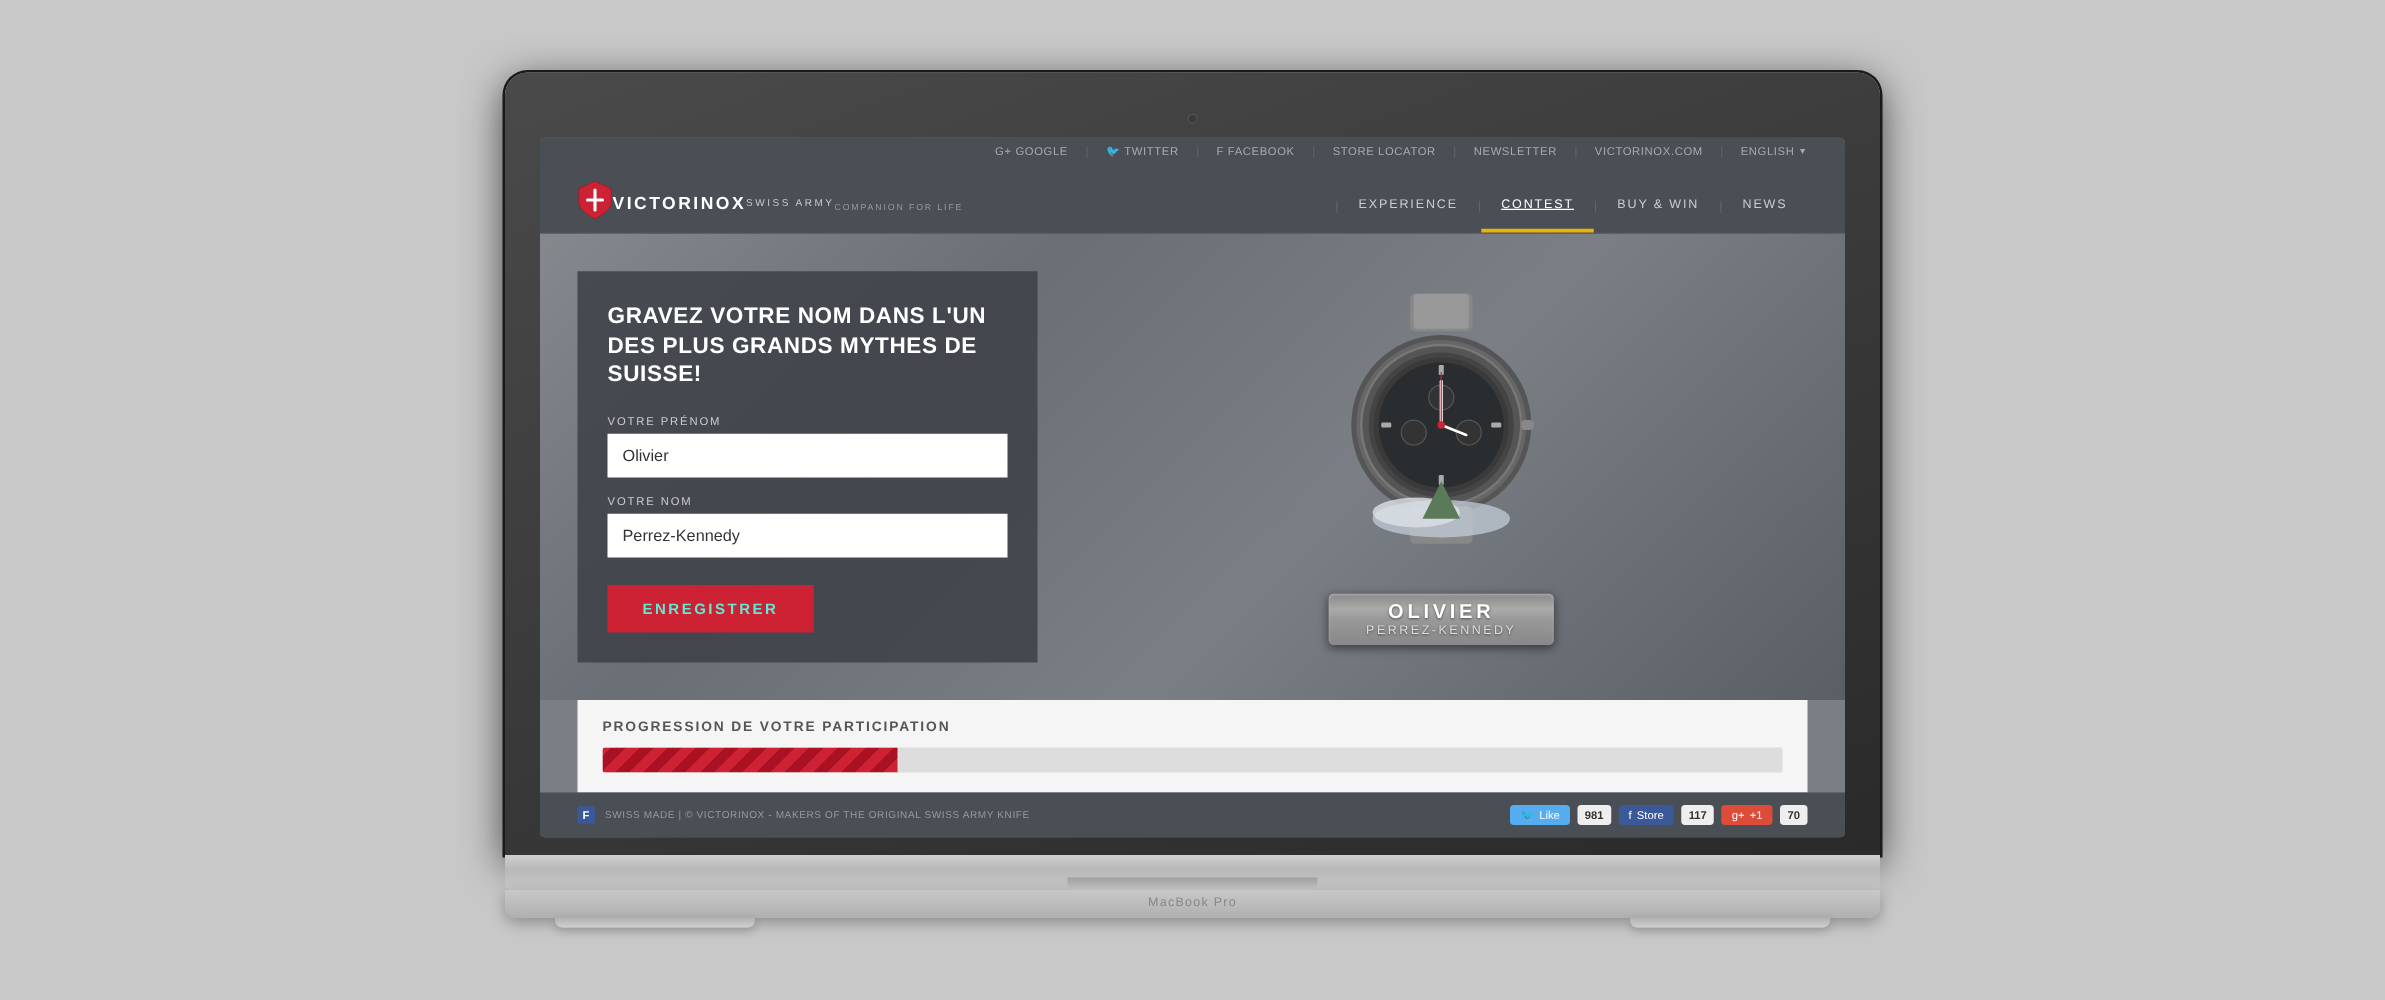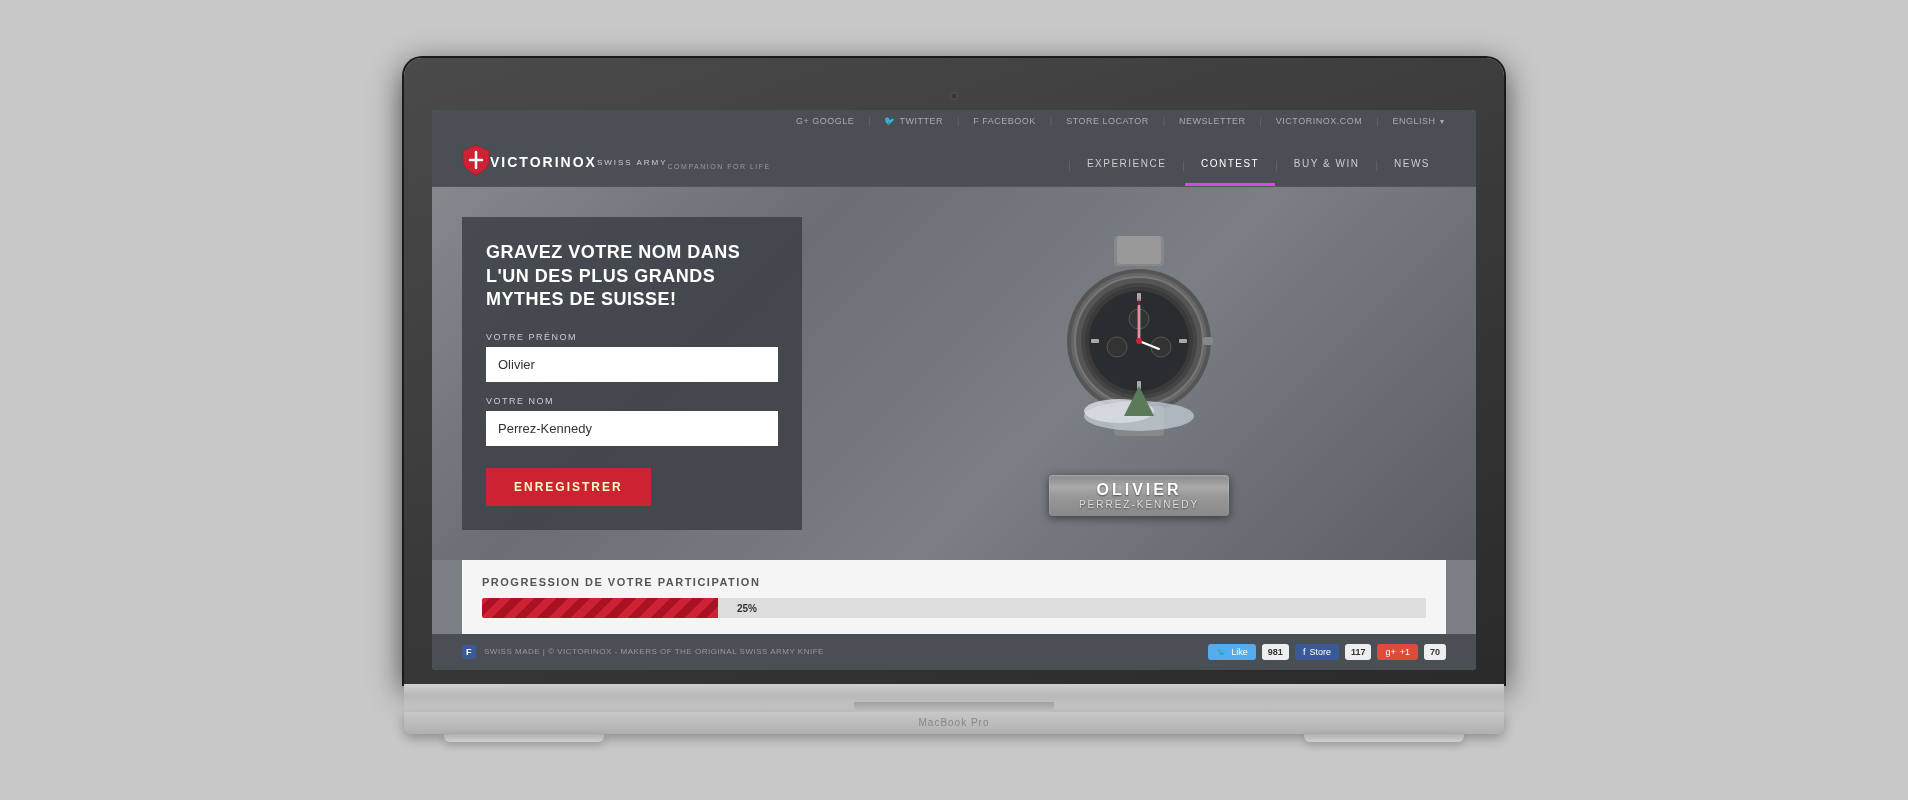--- a/index.html
+++ b/index.html
@@ -170,21 +170,22 @@
       font-size: 10px;
       letter-spacing: 1.5px;
       text-transform: uppercase;
       padding: 8px 16px 14px 16px;
       cursor: pointer;
       border-bottom: 3px solid transparent;
       white-space: nowrap;
     }
     .nav-item.active {
       color: #fff;
-      border-bottom: 3px solid #d946ef;
+      border-bottom: 3px solid #eab308;
+      text-decoration: underline;
     }
     .nav-divider {
       color: #666;
       font-size: 10px;
       padding: 8px 0 14px 0;
     }
 
     
     .main-content {
       background: linear-gradient(135deg, #85898e 0%, #6a6e75 30%, #7a7e85 60%, #5a5e65 100%);
@@ -192,21 +193,21 @@
       display: flex;
       gap: 30px;
       min-height: 360px;
       position: relative;
     }
 
     
     .form-panel {
       background: rgba(60,65,70,0.85);
       padding: 24px;
-      width: 340px;
+      width: 368px;
       flex-shrink: 0;
     }
 
     .form-title {
       color: #fff;
       font-size: 18px;
       font-weight: bold;
       text-transform: uppercase;
       line-height: 1.3;
       margin-bottom: 20px;
@@ -229,21 +230,21 @@
       padding: 10px 12px;
       background: #fff;
       border: none;
       outline: none;
       font-size: 13px;
       color: #333;
     }
 
     .btn-submit {
       background: #cc2233;
-      color: #fef9c3;
+      color: #5eead4;
       font-size: 12px;
       font-weight: bold;
       letter-spacing: 2px;
       text-transform: uppercase;
       padding: 12px 28px;
       border: none;
       cursor: pointer;
       margin-top: 8px;
     }
 
@@ -539,21 +540,20 @@
             </div>
           </div>
 
         </div>
 
         <div class="progress-section">
           <div class="progress-title">PROGRESSION DE VOTRE PARTICIPATION</div>
           <div class="progress-bar-outer">
             <div class="progress-bar-inner" style="width: 25%;">
             </div>
-            <span class="progress-label" style="position:absolute; left:27%; top:50%; transform:translateY(-50%); color:#333; font-size:10px; font-weight:bold;">25%</span>
           </div>
         </div>
 
         <div class="footer">
           <div class="footer-left">
             <div class="footer-fb-icon">f</div>
             <span>SWISS MADE  |  © VICTORINOX - MAKERS OF THE ORIGINAL SWISS ARMY KNIFE</span>
           </div>
           <div class="footer-right">
             <div class="social-btn social-btn-twitter">

